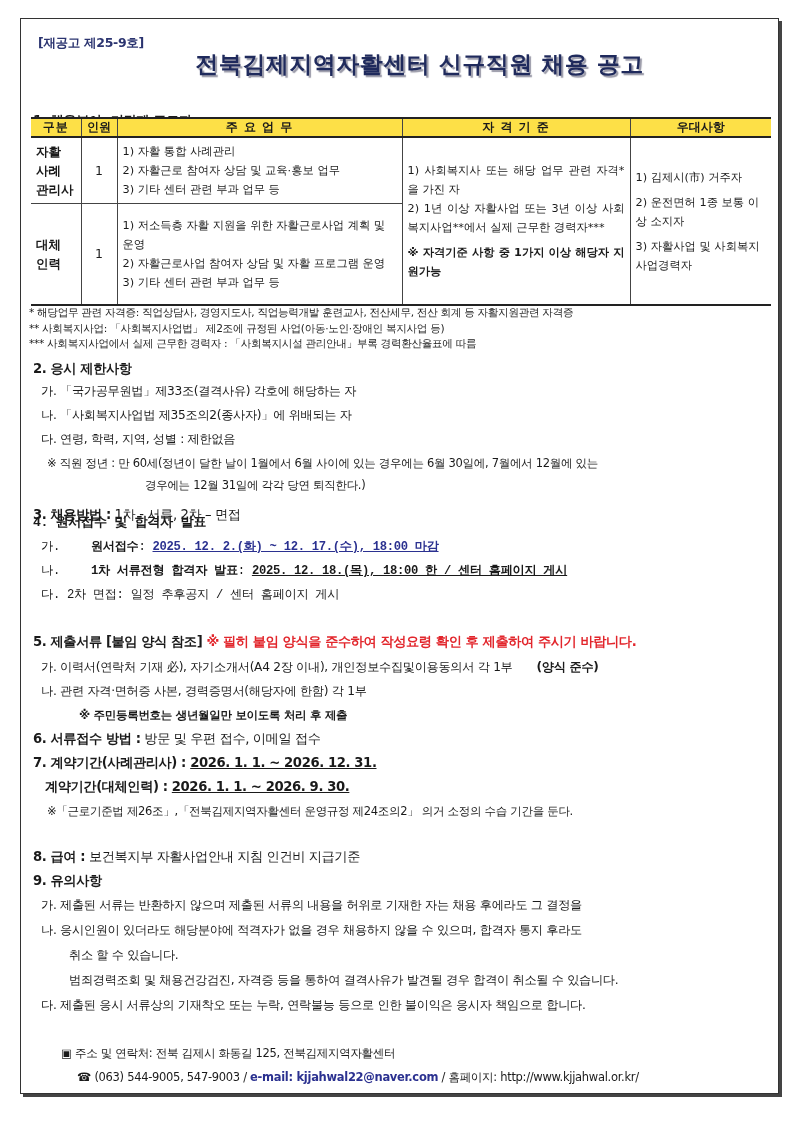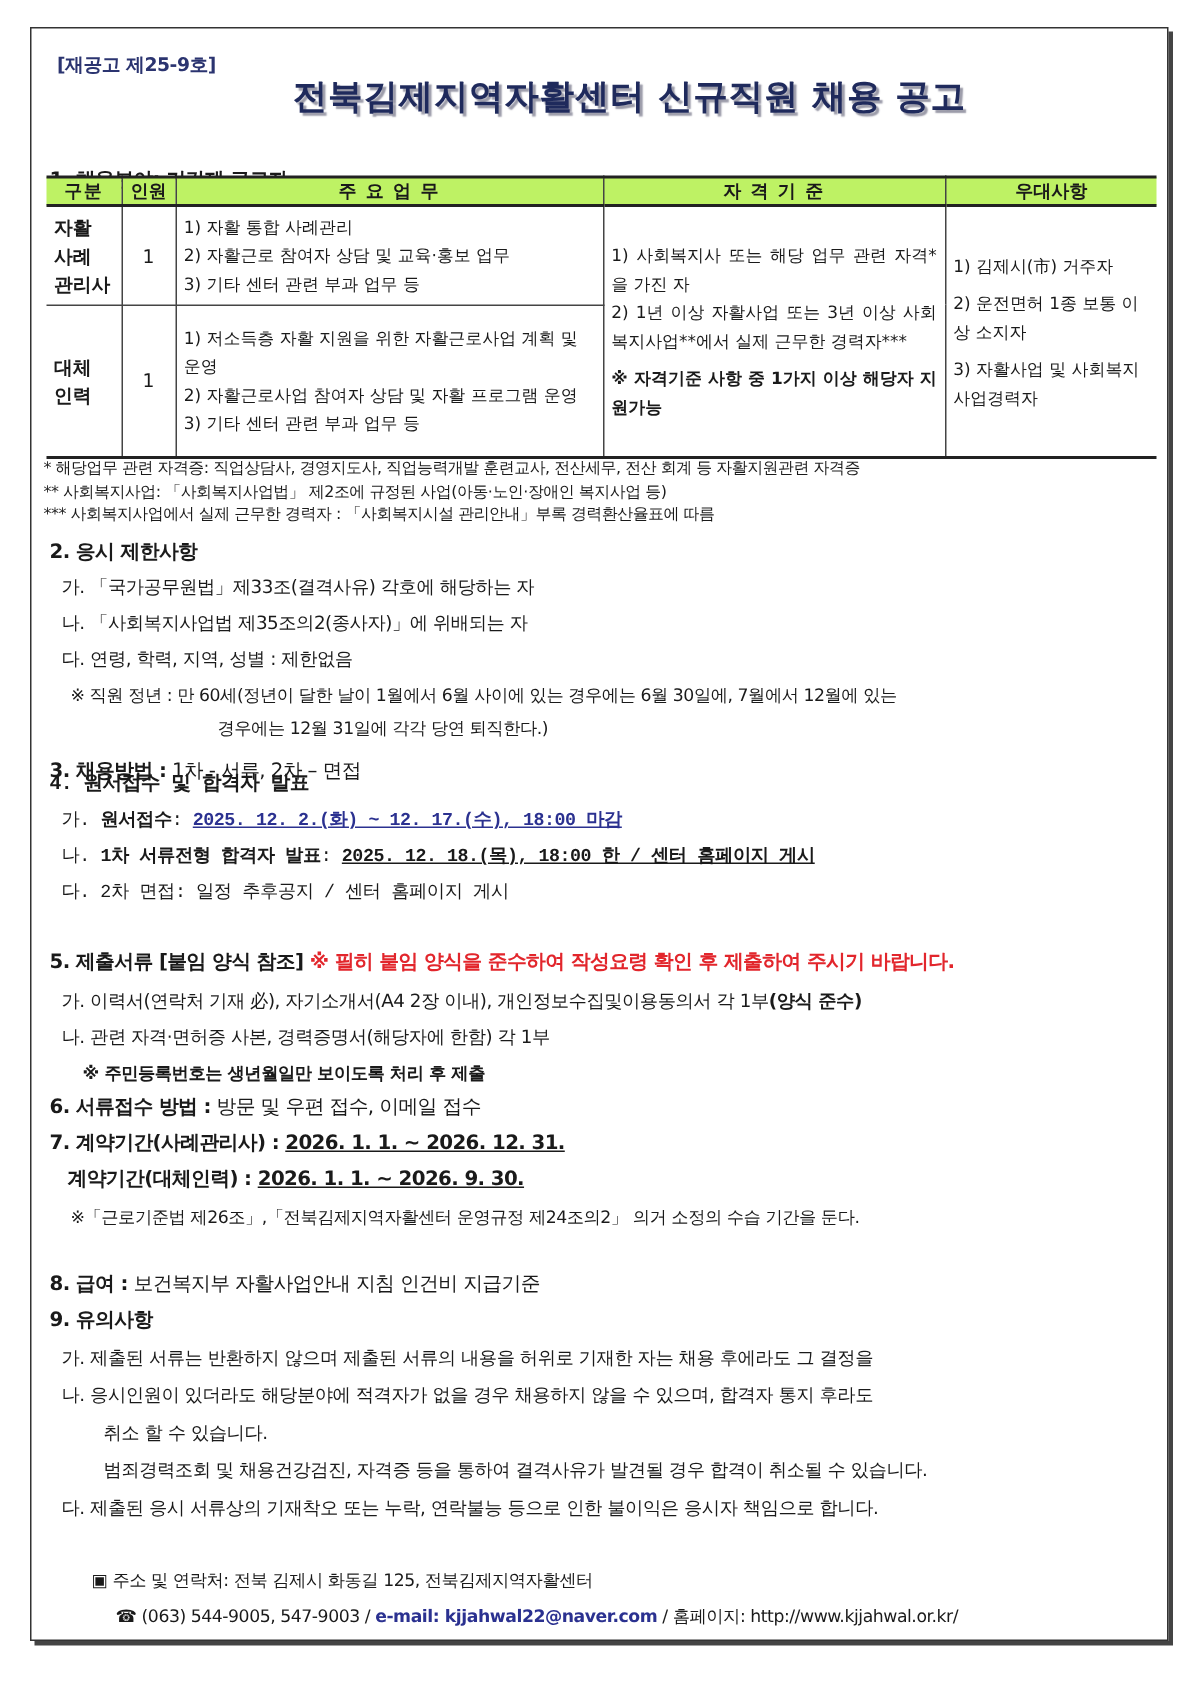--- a/index.html
+++ b/index.html
@@ -40,21 +40,21 @@
   .sec-head .normal { font-weight: normal; }
   table.jobs {
     position: absolute; left: 10px; top: 98px;
     width: 740px;
     border-collapse: collapse;
     font-size: 11.5px;
     border-top: 2px solid #222;
     border-bottom: 2px solid #222;
   }
   table.jobs th {
-    background: #bef264;
+    background: #fde047;
     font-weight: bold;
     font-size: 12px;
     height: 18px;
     border-bottom: 2px solid #222;
     border-left: 1px solid #444;
     border-right: 1px solid #444;
     letter-spacing: 1px;
   }
   table.jobs th:first-child, table.jobs td:first-child { border-left: none; }
   table.jobs th:last-child, table.jobs td:last-child { border-right: none; }
@@ -71,21 +71,21 @@
   .cell-quals .bold-note { font-weight: bold; margin-top: 6px; display: block; }
   .cell-pref { font-size: 11.3px; }
   .cell-pref div { margin: 6px 0; }
   .footnote { font-size: 10.6px; line-height: 15.5px; letter-spacing: -0.3px; }
   .item { font-size: 12.2px; line-height: 24px; padding-left: 8px; letter-spacing: -0.3px; }
   .item.small { font-size: 11.5px; }
   .blue-u { color: #2b3190; font-weight: bold; text-decoration: underline; }
   .bold-u { font-weight: bold; text-decoration: underline; }
   .red { color: #e2262c; font-weight: bold; }
   .blue-b { color: #2b3190; font-weight: bold; }
-  .bold { font-weight: bold; }
+  .bold { font-weight: bold; margin-left: 24px; }
   .email { color: #2b3190; font-weight: bold; }
 </style>
 </head>
 <body>
 
 <div class="frame">
 
   <div class="notice-no">[재공고 제25-9호]</div>
   <div class="main-title">전북김제지역자활센터 신규직원 채용 공고</div>
 

